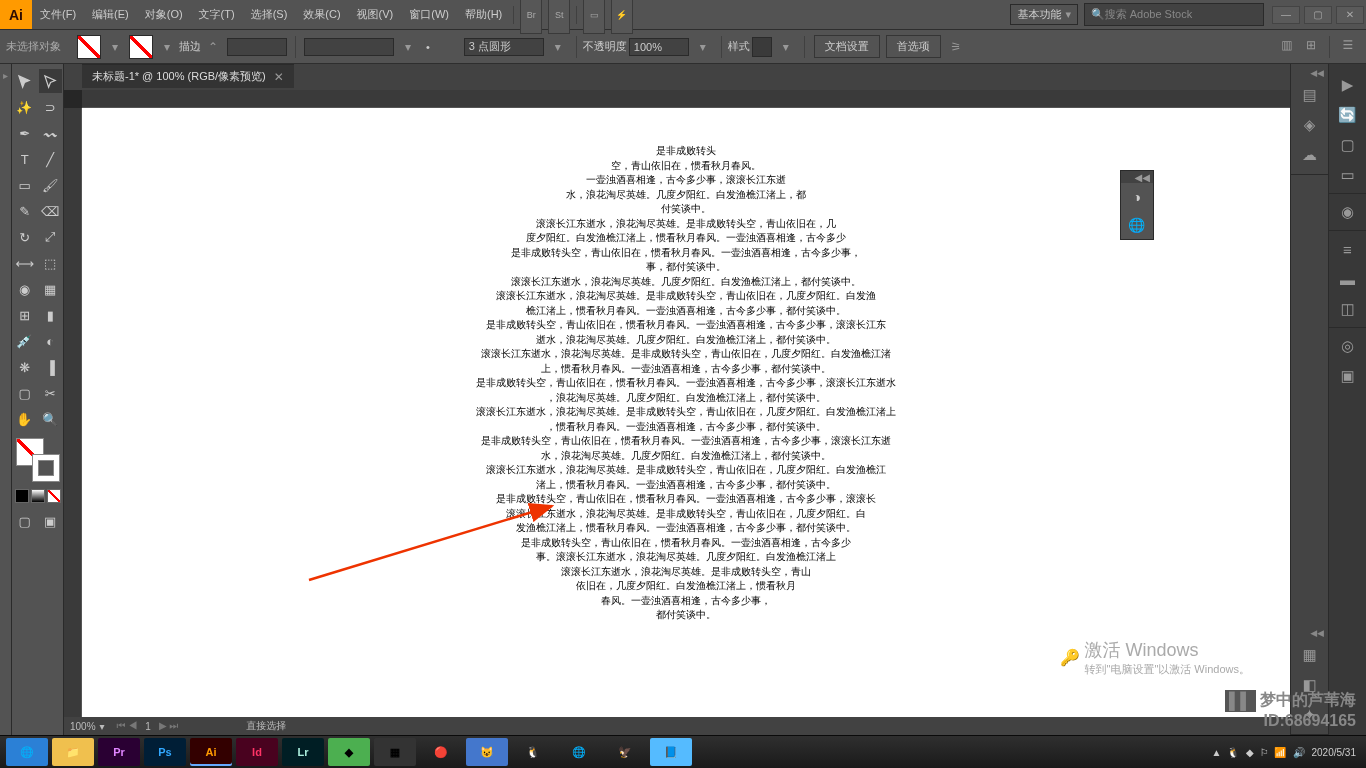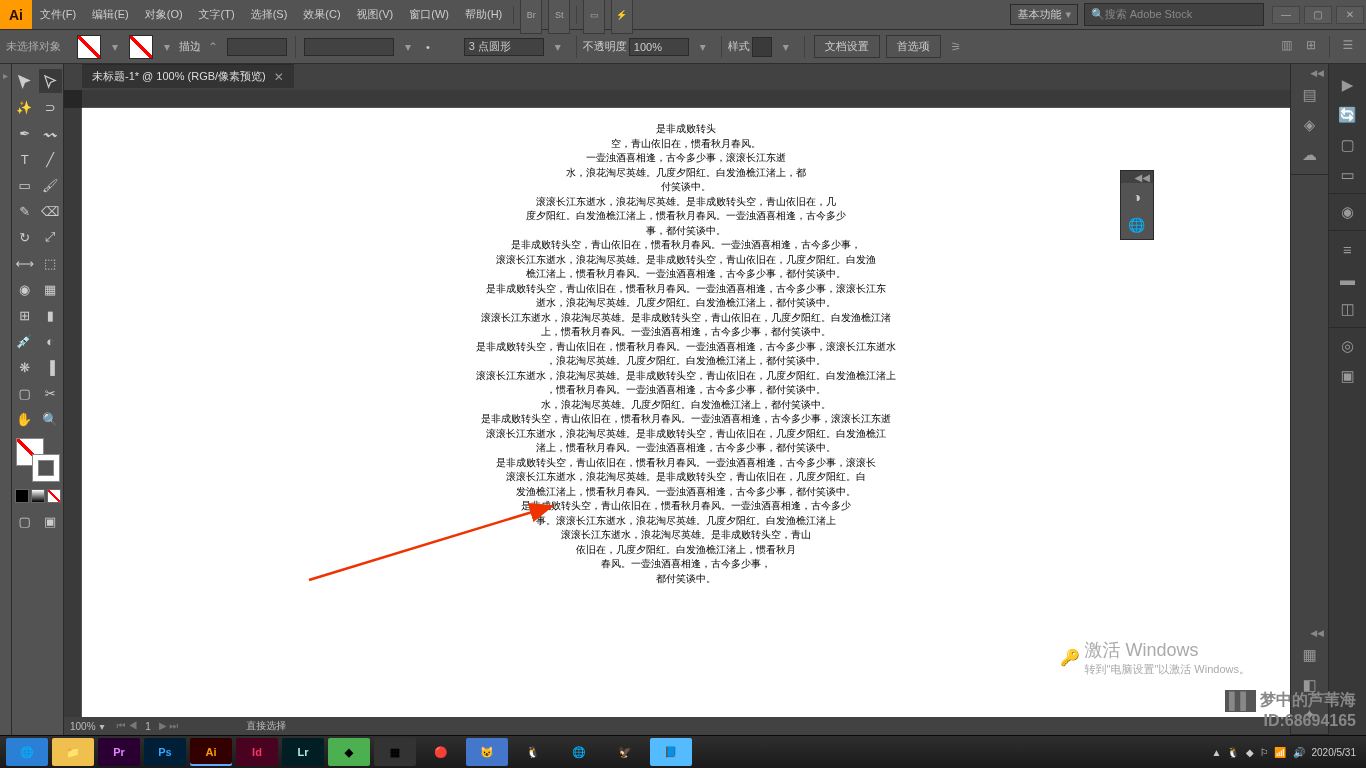--- a/index.html
+++ b/index.html
@@ -35,21 +35,21 @@
 .fs-stroke::after{content:"";position:absolute;top:5px;left:5px;right:5px;bottom:5px;background:#535353;border:1px solid #888}
 .mini-swatch{width:14px;height:14px;border:1px solid #666;display:inline-block;margin:1px}
 .canvas-area{flex:1;display:flex;flex-direction:column;background:#262626}
 .tab-bar{height:26px;background:#424242;display:flex;align-items:flex-start;padding-left:18px}
 .doc-tab{background:#333;padding:4px 10px;font-size:11px;color:#ddd;border-top:1px solid #2a2a2a;display:flex;align-items:center}
 .doc-tab .close{margin-left:8px;color:#999;font-size:12px}
 .ruler-h{height:18px;background:#3a3a3a;border-bottom:1px solid #555;margin-left:18px}
 .canvas-wrap{flex:1;display:flex;overflow:hidden}
 .ruler-v{width:18px;background:#3a3a3a;border-right:1px solid #555}
 .canvas{flex:1;background:#fff;position:relative;overflow:hidden}
-.text-art{position:absolute;top:14px;left:50%;transform:translateX(-50%);width:520px;font-size:10px;color:#000;line-height:1.45;text-align:center}
+.text-art{position:absolute;top:36px;left:50%;transform:translateX(-50%);width:520px;font-size:10px;color:#000;line-height:1.45;text-align:center}
 .text-art div{white-space:nowrap}
 .arrow{position:absolute;top:0;left:0;pointer-events:none}
 .watermark{position:absolute;right:40px;bottom:40px;color:#999;font-size:14px}
 .watermark .wm1{font-size:18px;color:#aaa}
 .watermark .wm2{font-size:11px;color:#aaa}
 .key-ic{position:absolute;left:-24px;top:10px;color:#bbb;font-size:16px}
 .float-panel{position:absolute;top:170px;right:212px;width:34px;background:#535353;border:1px solid #2a2a2a}
 .float-head{height:12px;background:#424242;display:flex;justify-content:end;align-items:center;padding:0 3px;color:#999;font-size:10px}
 .float-ic{height:28px;display:flex;align-items:center;justify-content:center;color:#ccc;font-size:14px}
 .bottom-status{height:18px;background:#424242;display:flex;align-items:center;font-size:10px;color:#bbb;padding:0 6px}
@@ -227,34 +227,35 @@
       <div class="ruler-v"></div>
       <div class="canvas">
         <div class="text-art" id="textart">
             <div>是非成败转头</div>
             <div>空，青山依旧在，惯看秋月春风。</div>
             <div>一壶浊酒喜相逢，古今多少事，滚滚长江东逝</div>
             <div>水，浪花淘尽英雄。几度夕阳红。白发渔樵江渚上，都</div>
             <div>付笑谈中。</div>
             <div>滚滚长江东逝水，浪花淘尽英雄。是非成败转头空，青山依旧在，几</div>
             <div>度夕阳红。白发渔樵江渚上，惯看秋月春风。一壶浊酒喜相逢，古今多少</div>
+            <div>是非成败转头空，青山依旧在，惯看秋月春风。一壶浊酒喜相逢，古今多少事，</div>
             <div>事，都付笑谈中。</div>
-            <div>是非成败转头空，青山依旧在，惯看秋月春风。一壶浊酒喜相逢，古今多少事，</div>
+            <div>滚滚长江东逝水，浪花淘尽英雄。几度夕阳红。白发渔樵江渚上，都付笑谈中。</div>
             <div>滚滚长江东逝水，浪花淘尽英雄。是非成败转头空，青山依旧在，几度夕阳红。白发渔</div>
             <div>樵江渚上，惯看秋月春风。一壶浊酒喜相逢，古今多少事，都付笑谈中。</div>
             <div>是非成败转头空，青山依旧在，惯看秋月春风。一壶浊酒喜相逢，古今多少事，滚滚长江东</div>
             <div>逝水，浪花淘尽英雄。几度夕阳红。白发渔樵江渚上，都付笑谈中。</div>
             <div>滚滚长江东逝水，浪花淘尽英雄。是非成败转头空，青山依旧在，几度夕阳红。白发渔樵江渚</div>
             <div>上，惯看秋月春风。一壶浊酒喜相逢，古今多少事，都付笑谈中。</div>
             <div>是非成败转头空，青山依旧在，惯看秋月春风。一壶浊酒喜相逢，古今多少事，滚滚长江东逝水</div>
             <div>，浪花淘尽英雄。几度夕阳红。白发渔樵江渚上，都付笑谈中。</div>
             <div>滚滚长江东逝水，浪花淘尽英雄。是非成败转头空，青山依旧在，几度夕阳红。白发渔樵江渚上</div>
             <div>，惯看秋月春风。一壶浊酒喜相逢，古今多少事，都付笑谈中。</div>
+            <div>是非成败转头空，青山依旧在，惯看秋月春风。一壶浊酒喜相逢，古今多少事，滚滚长江东逝</div>
             <div>水，浪花淘尽英雄。几度夕阳红。白发渔樵江渚上，都付笑谈中。</div>
-            <div>是非成败转头空，青山依旧在，惯看秋月春风。一壶浊酒喜相逢，古今多少事，滚滚长江东逝</div>
             <div>滚滚长江东逝水，浪花淘尽英雄。是非成败转头空，青山依旧在，几度夕阳红。白发渔樵江</div>
             <div>渚上，惯看秋月春风。一壶浊酒喜相逢，古今多少事，都付笑谈中。</div>
             <div>是非成败转头空，青山依旧在，惯看秋月春风。一壶浊酒喜相逢，古今多少事，滚滚长</div>
             <div>滚滚长江东逝水，浪花淘尽英雄。是非成败转头空，青山依旧在，几度夕阳红。白</div>
             <div>发渔樵江渚上，惯看秋月春风。一壶浊酒喜相逢，古今多少事，都付笑谈中。</div>
             <div>是非成败转头空，青山依旧在，惯看秋月春风。一壶浊酒喜相逢，古今多少</div>
             <div>事。滚滚长江东逝水，浪花淘尽英雄。几度夕阳红。白发渔樵江渚上</div>
             <div>滚滚长江东逝水，浪花淘尽英雄。是非成败转头空，青山</div>
             <div>依旧在，几度夕阳红。白发渔樵江渚上，惯看秋月</div>
             <div>春风。一壶浊酒喜相逢，古今多少事，</div>

